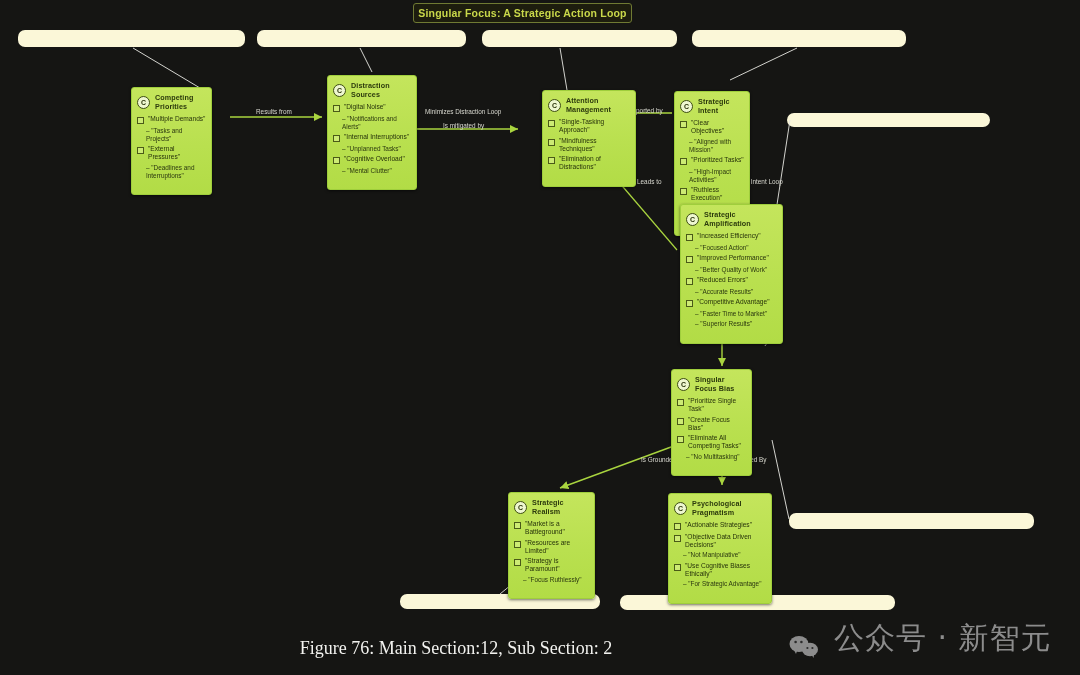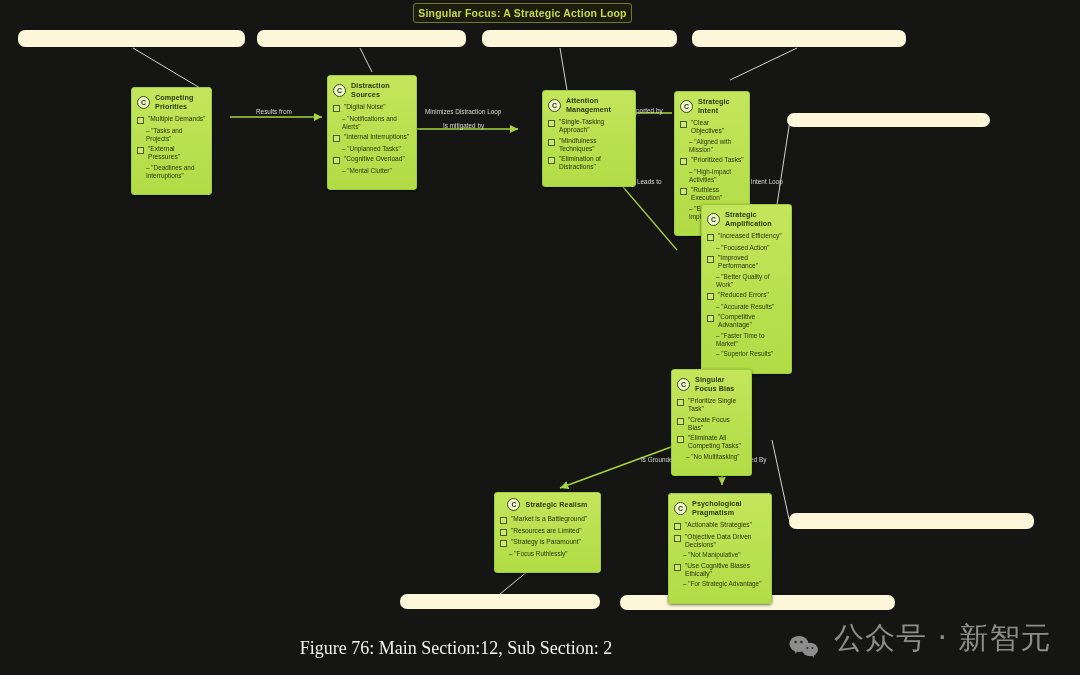--- a/index.html
+++ b/index.html
@@ -171,21 +171,21 @@
         <span class="attr-box"></span>
         <span class="attr-t">"Prioritized Tasks"</span>
       </div>
       <div class="sub">– "High-Impact Activities"</div>
       <div class="attr">
         <span class="attr-box"></span>
         <span class="attr-t">"Ruthless Execution"</span>
       </div>
       <div class="sub">– "Efficient Implementation"</div>
     </div>
-  <div class="node" id="n4" style="left:701px;top:204px; width:91px;">
+  <div class="node" id="n4" style="left:680px;top:204px; width:103px;">
       <div class="node-hd">
         <span class="cls-badge">C</span>
         <span class="node-title">Strategic Amplification</span>
       </div>
       <div class="attr">
         <span class="attr-box"></span>
         <span class="attr-t">"Increased Efficiency"</span>
       </div>
       <div class="sub">– "Focused Action"</div>
       <div class="attr">
@@ -217,21 +217,21 @@
       <div class="attr">
         <span class="attr-box"></span>
         <span class="attr-t">"Create Focus Bias"</span>
       </div>
       <div class="attr">
         <span class="attr-box"></span>
         <span class="attr-t">"Eliminate All Competing Tasks"</span>
       </div>
       <div class="sub">– "No Multitasking"</div>
     </div>
-  <div class="node" id="n6" style="left:494px;top:492px; width:107px;">
+  <div class="node" id="n6" style="left:508px;top:492px; width:87px;">
       <div class="node-hd">
         <span class="cls-badge">C</span>
         <span class="node-title">Strategic Realism</span>
       </div>
       <div class="attr">
         <span class="attr-box"></span>
         <span class="attr-t">"Market is a Battleground"</span>
       </div>
       <div class="attr">
         <span class="attr-box"></span>

